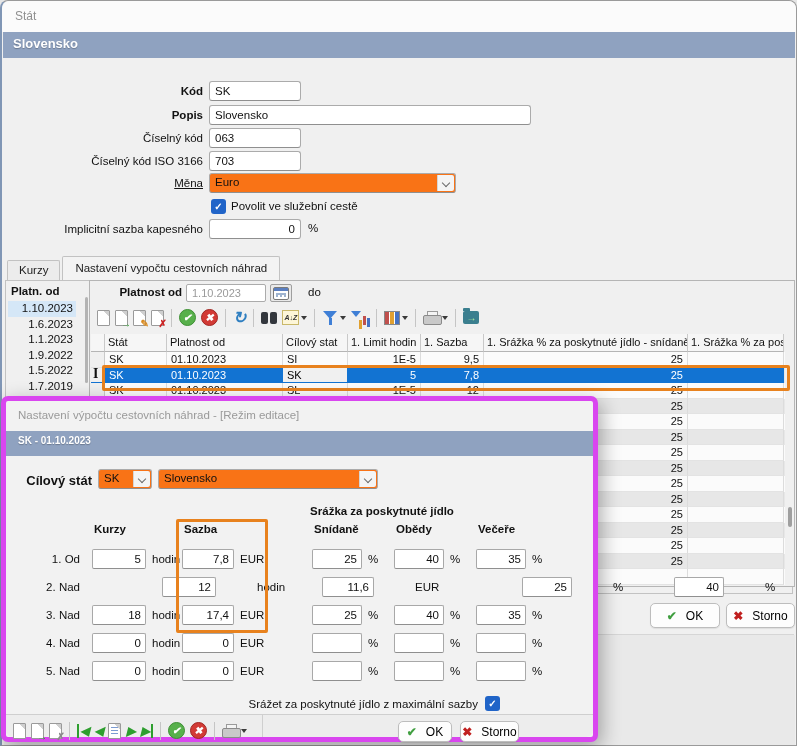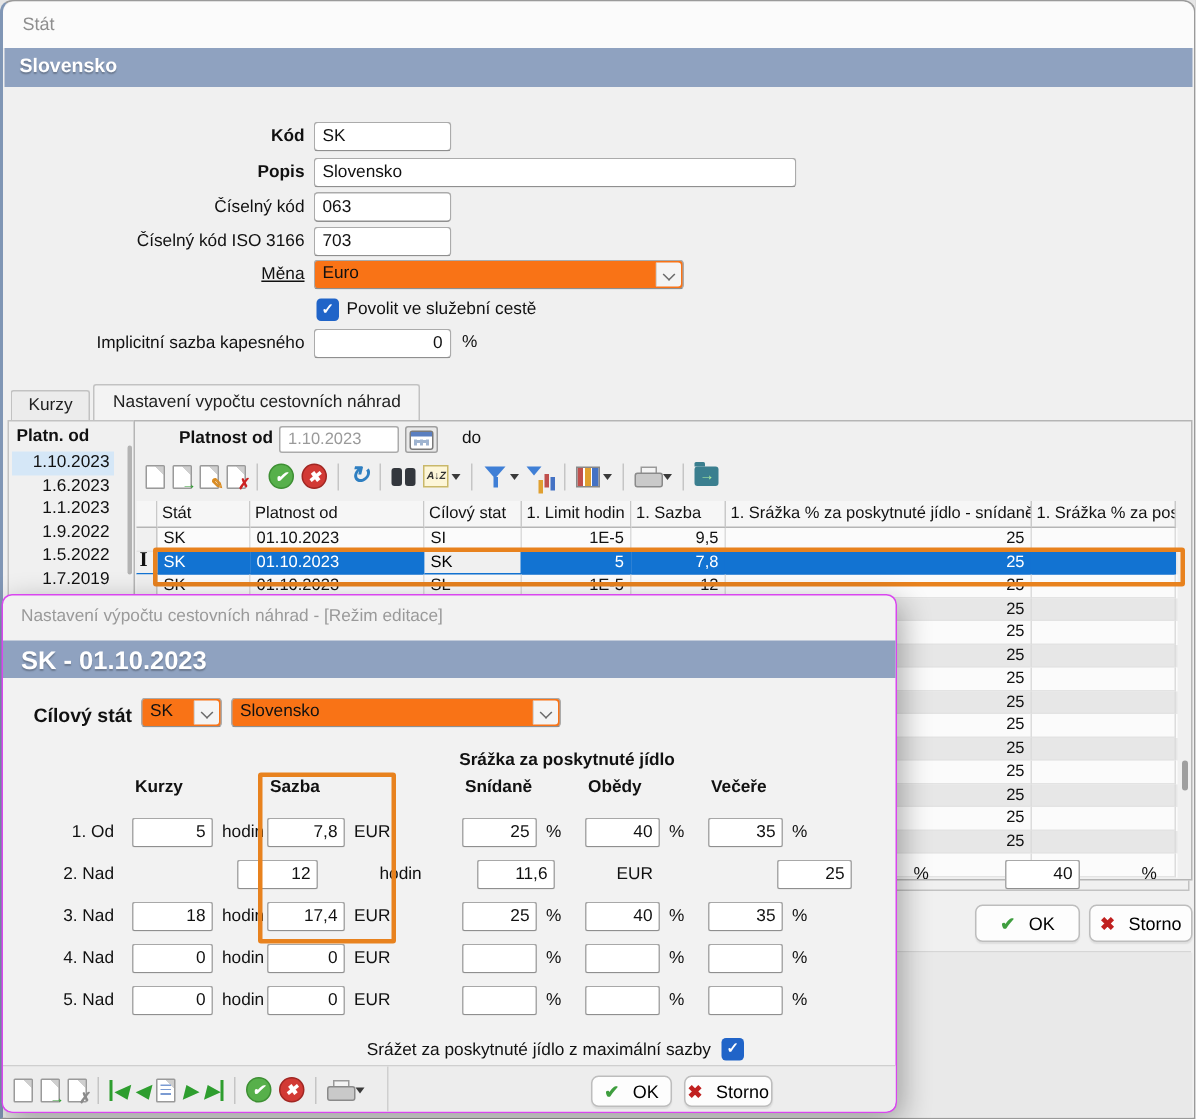--- a/index.html
+++ b/index.html
@@ -140,24 +140,24 @@
   .btn{position:absolute;display:flex;align-items:center;justify-content:center;gap:9px;
        background:#fdfdfd;border:1px solid #bdbdbd;border-radius:5px;font-size:12px;
        box-shadow:0 1px 1px rgba(0,0,0,.08);}
   .bic{font-weight:bold;font-size:12px;}
   .bic.g{color:#3f9e3f;} .bic.r{color:#c0201f;}
   .hline{position:absolute;left:2px;right:2px;top:633px;height:1px;background:#d6d6d6;}
   .wfoot{position:absolute;left:2px;right:1px;top:634px;bottom:0;background:#e9e9e9;}
 
   
   #dialog{position:absolute;left:1px;top:396px;width:597px;height:346px;background:#f2f2f2;
-          border:1px solid #d946ef;border-radius:7px;box-shadow:3px 6px 20px rgba(0,0,0,.33);z-index:20;}
+          border:5px solid #d946ef;border-radius:7px;box-shadow:3px 6px 20px rgba(0,0,0,.33);z-index:20;}
   .dtitle{position:absolute;left:12px;top:8px;font-size:11.5px;color:#9a9a9a;}
   .dheader{position:absolute;left:0;right:0;top:30px;height:25px;background:#8fa2c0;}
-  .dheader span{position:absolute;left:12px;top:4px;color:#fff;font-weight:bold;font-size:17px;
+  .dheader span{position:absolute;left:12px;top:4px;color:#fff;font-weight:bold;font-size:10px;
                 text-shadow:0 1px 1px rgba(0,0,0,.25);}
   .dclabel{position:absolute;left:6px;top:72px;width:80px;text-align:right;font-weight:bold;font-size:13px;}
   .dgroup{position:absolute;left:296px;top:104px;width:160px;text-align:center;font-weight:bold;font-size:11.5px;}
   .dgrid{display:grid;grid-template-columns:74px 12px 54px 36px 52px 78px 50px 32px 50px 32px 50px 24px;}
   .dlghead{position:absolute;left:0;top:122px;width:544px;font-weight:bold;font-size:11.5px;}
   .dlghead span{padding-left:2px;}
   .dlgrow{position:absolute;left:0;width:544px;height:20px;}
   .dl{text-align:right;font-size:11.5px;line-height:20px;}
   .du{font-size:11.5px;line-height:20px;padding-left:6px;}
   .dinput{height:20px;background:#fff;border:1px solid #a8a8a8;border-bottom-color:#8f8f8f;

